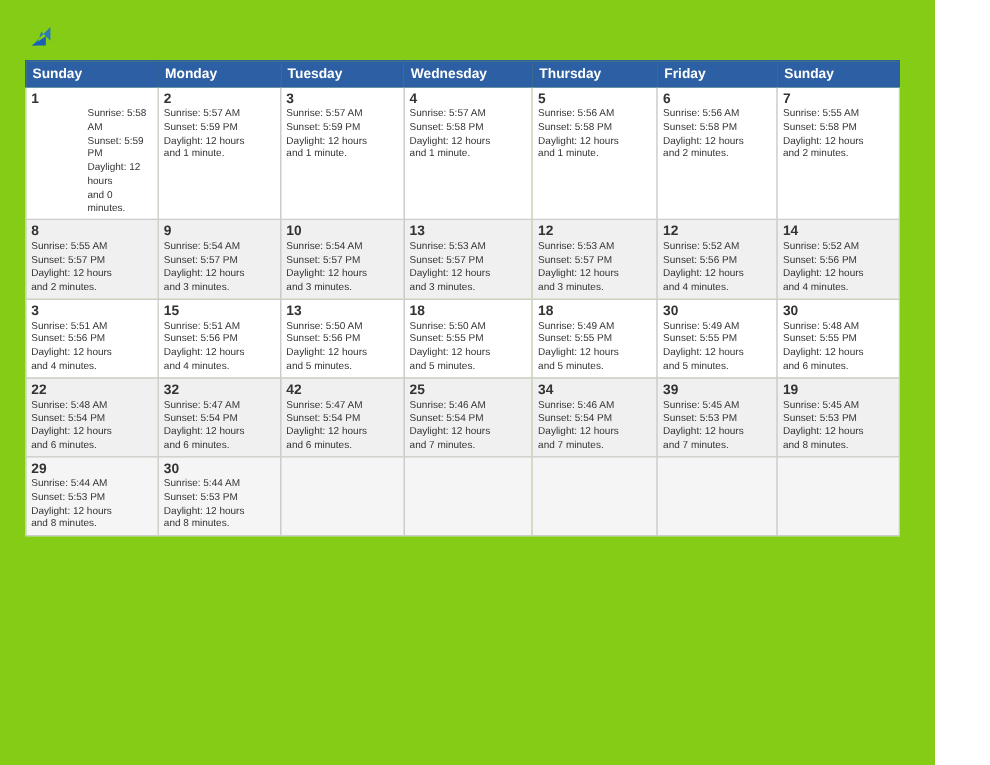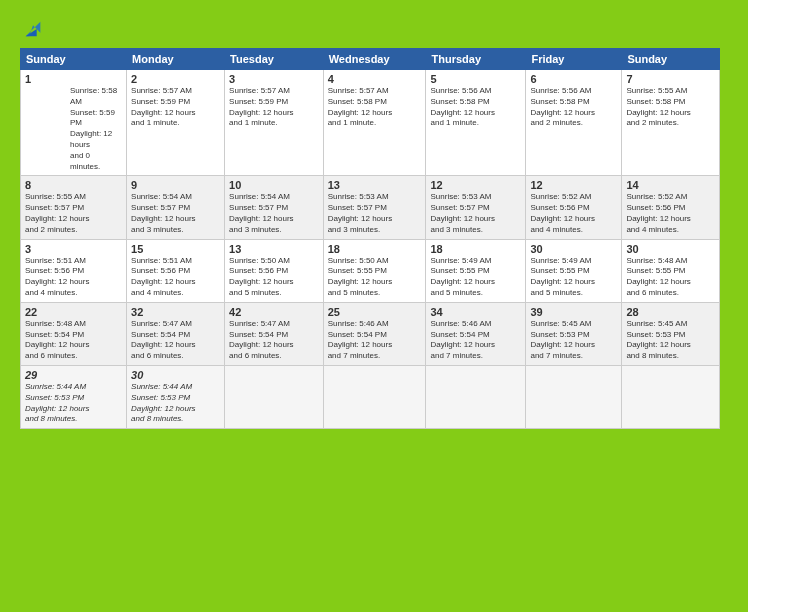--- a/index.html
+++ b/index.html
@@ -73,21 +73,20 @@
       font-size: 8.5px;
       color: #333;
       width: 113px;
       background: #fff;
     }
     .calendar td.empty {
       background: #f5f5f5;
     }
     .calendar td.last-row {
       background: #f5f5f5;
-      font-style: italic;
     }
     .day-number {
       font-size: 11px;
       font-weight: bold;
       color: #333;
       display: block;
       margin-bottom: 1px;
     }
     .day-info {
       font-size: 8px;
@@ -322,21 +321,21 @@
 and 7 minutes.</div>
           </td>
           <td>
             <span class="day-number">39</span>
             <div class="day-info" style="white-space: pre-line;">Sunrise: 5:45 AM
 Sunset: 5:53 PM
 Daylight: 12 hours
 and 7 minutes.</div>
           </td>
           <td>
-            <span class="day-number">28</span>
+            <span class="day-number">19</span>
             <div class="day-info" style="white-space: pre-line;">Sunrise: 5:45 AM
 Sunset: 5:53 PM
 Daylight: 12 hours
 and 8 minutes.</div>
           </td>
         </tr>
         <tr>
           <td class="last-row">
             <span class="day-number">29</span>
             <div class="day-info" style="white-space: pre-line;">Sunrise: 5:44 AM

